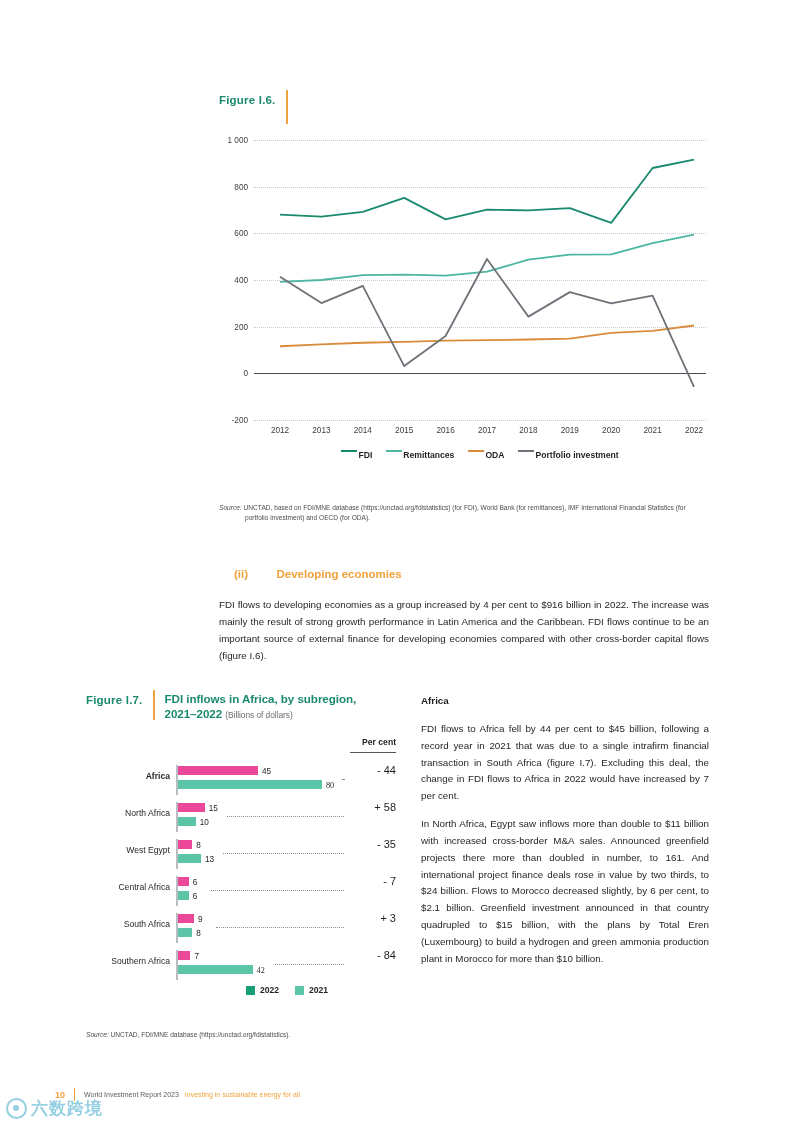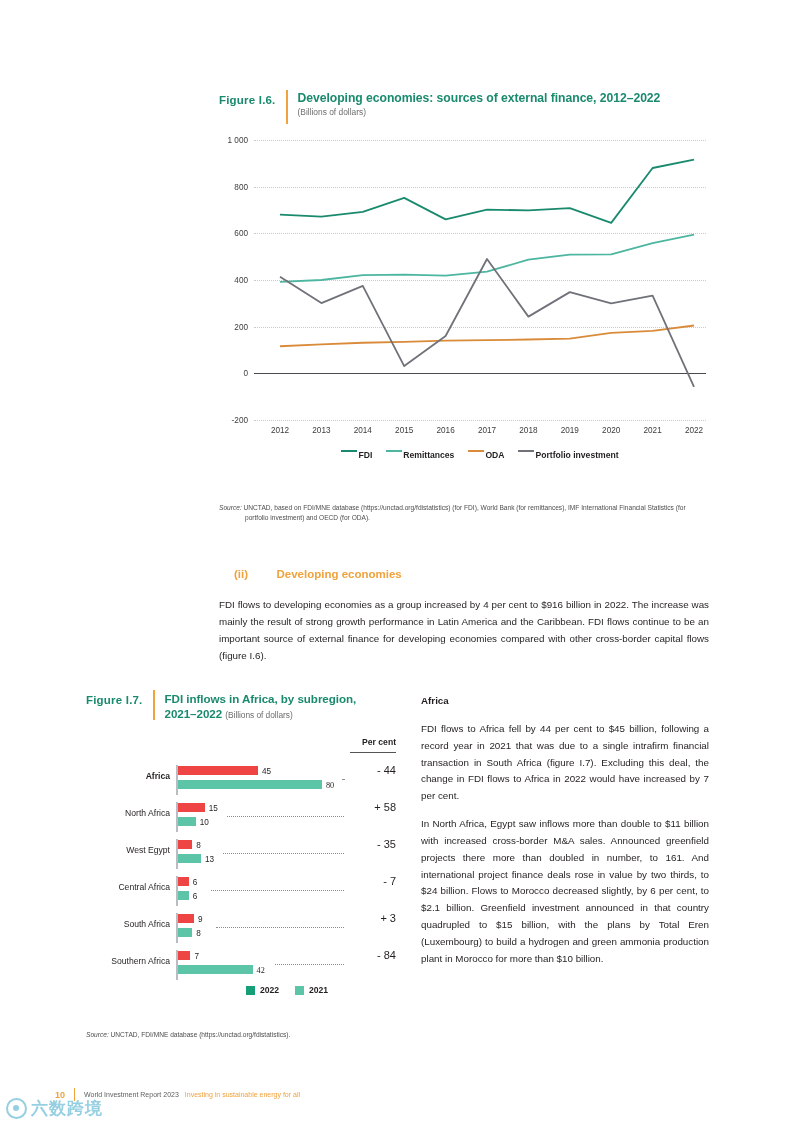--- a/index.html
+++ b/index.html
@@ -83,21 +83,21 @@
   .bc-rows { position:absolute; left:0; top:26px; right:0; }
   .bc-row { position:relative; height:37px; }
   .bc-label {
     position:absolute; left:0; top:8px; width:84px; text-align:right;
     font-size:8.6px; color:#231f20;
   }
   .bc-row.total .bc-label { font-weight:bold; }
   .bc-axis { position:absolute; left:90px; top:2px; width:2px; height:30px; background:#b9bcc2; }
   .bc-bars { position:absolute; left:92px; top:3px; right:0; }
   .bc-bar { height:9px; position:relative; }
-  .bc-bar.b2022 { background:#ef4444; }
+  .bc-bar.b2022 { background:#ec4899; }
   .bc-bar.b2021 { background:#5cc5a8; margin-top:5px; }
   .bc-val {
     position:absolute; left:100%; top:50%; transform:translateY(-50%);
     margin-left:4px; font-size:8.2px; color:#231f20; white-space:nowrap;
   }
   .bc-dots {
     position:absolute; top:16px; height:0; border-top:1px dotted #8d8d8d;
   }
   .bc-pct {
     position:absolute; right:0; top:1px; font-size:11px; color:#231f20;
@@ -147,24 +147,20 @@
 </style>
 </head>
 <body>
 
 <div class="page">
 
   <div id="fig16">
     <div class="fig-head">
       <div class="fig-num">Figure I.6.</div>
       <div class="fig-rule"></div>
-      <div class="fig-titlewrap">
-        <div class="fig-title">Developing economies: sources of external finance, 2012–2022</div>
-        <div class="fig-sub">(Billions of dollars)</div>
-      </div>
     </div>
 
     <div class="linechart-wrap">
       <div class="lc-ylabels" id="lc-ylabels">
           <div class="lc-ylabel" style="top: 280px;">-200</div>
           <div class="lc-ylabel" style="top: 233.333px;">0</div>
           <div class="lc-ylabel" style="top: 186.667px;">200</div>
           <div class="lc-ylabel" style="top: 140px;">400</div>
           <div class="lc-ylabel" style="top: 93.3333px;">600</div>
           <div class="lc-ylabel" style="top: 46.6667px;">800</div>

